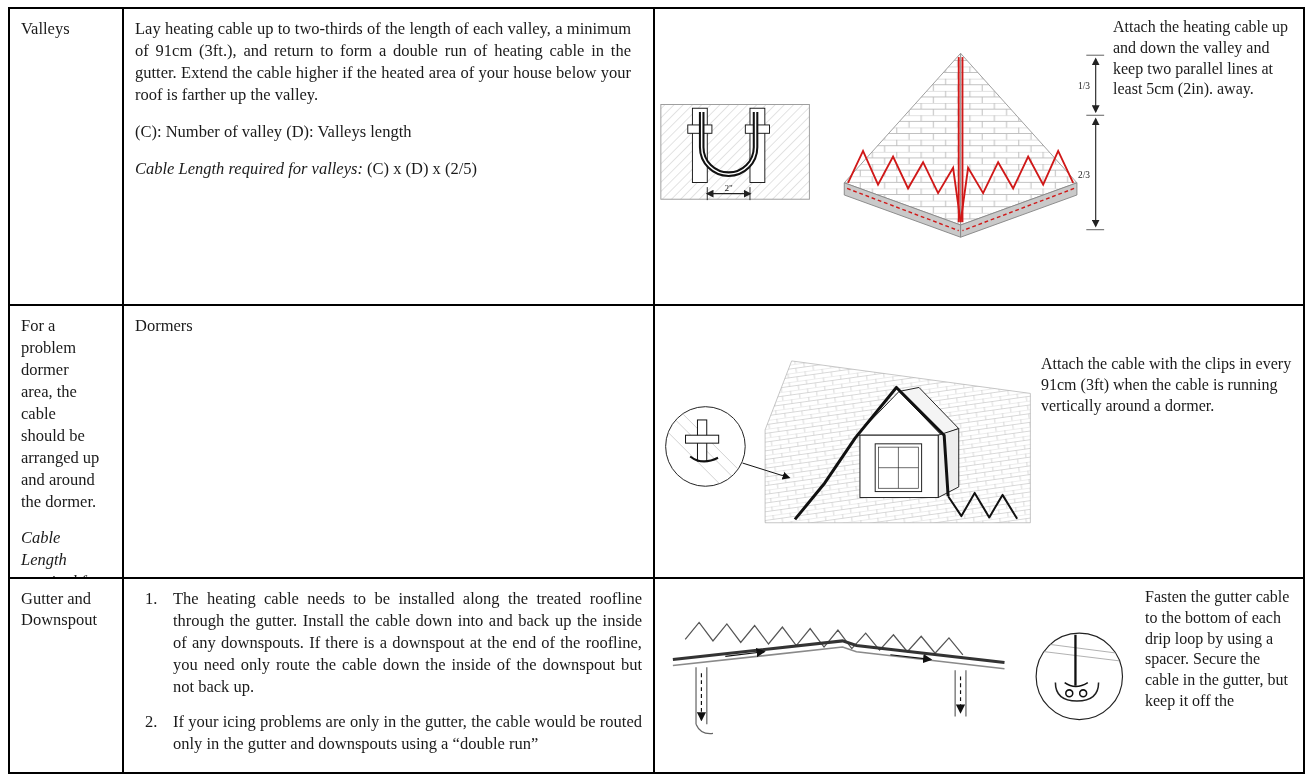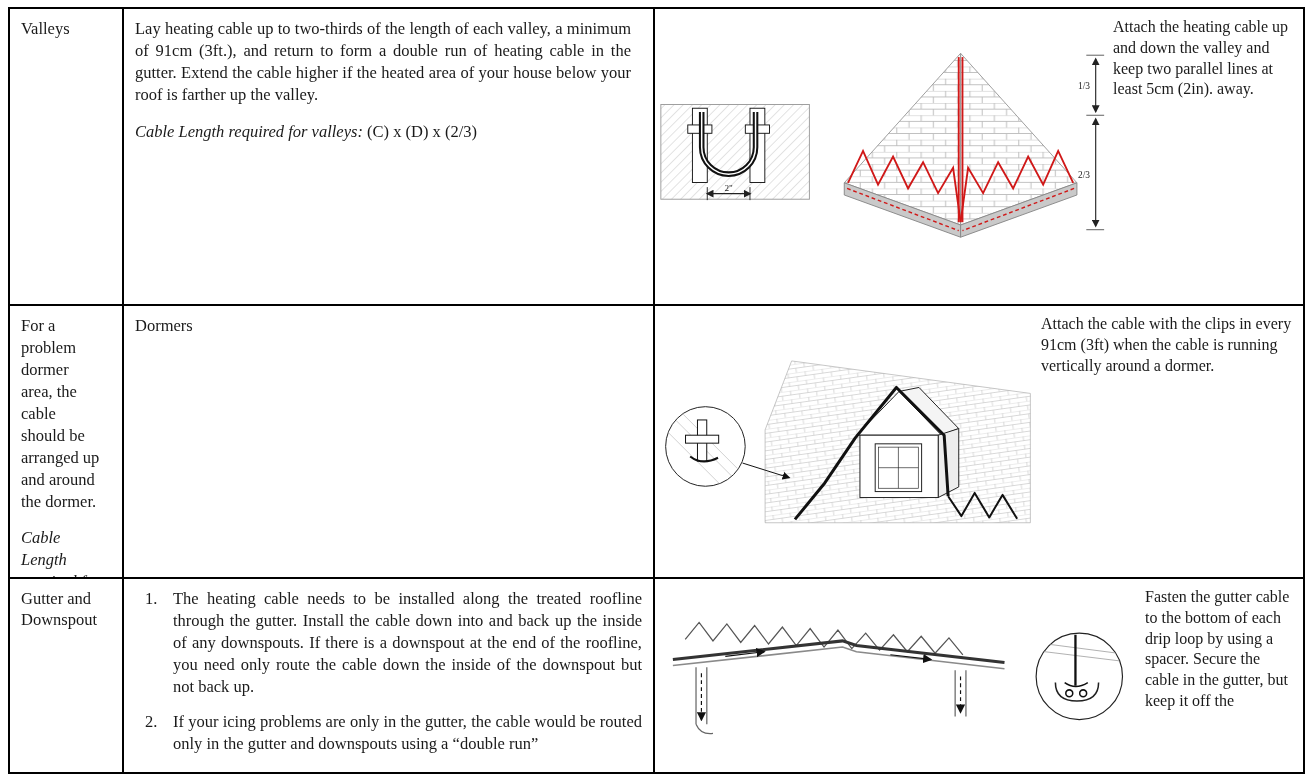--- a/index.html
+++ b/index.html
@@ -21,41 +21,42 @@
   .trow:last-child { border-bottom:none; }
   .cell { border-right:2px solid #000; padding:9px 11px; min-width:0; overflow:hidden; box-sizing:border-box; }
   .label-cell { font-size:16.5px; line-height:1.3; }
   .text-cell p { margin:0 11px 15px 0; font-size:16.5px; line-height:1.33; }
   .just { text-align:justify; }
   .bi { font-weight:normal; font-style:italic; }
   .fig-cell { border-right:none; display:flex; padding:4px 6px 4px 4px; align-items:flex-start; }
   .fig { flex:1 1 auto; display:flex; align-items:center; justify-content:center; gap:6px; min-width:0; align-self:stretch; }
   .note { font-size:16px; line-height:1.3; padding:4px 2px 0 4px; flex:none; }
   .note-1 { width:182px; }
-  .note-2 { width:254px; }
+  .note-2 { width:254px;margin-top:40px; }
   .note-3 { width:150px; }
   .olist { margin:0; padding:0 0 0 10px; }
   .oitem { display:flex; gap:8px; font-size:16.5px; line-height:1.33; margin-bottom:13px; text-align:justify; }
   .oitem .num { width:20px; flex:none; text-align:left; }
   .oitem .itxt { flex:1; }
   svg text { font-family:"Liberation Serif", serif; }
 </style>
 </head>
 <body>
 
 <div class="page">
   <div class="doc-table">
 
     <div class="trow">
       <div class="cell label-cell">
         <span>Valleys</span>
       </div>
       <div class="cell text-cell">
         <p class="just">Lay heating cable up to two-thirds of the length of each valley, a minimum of 91cm (3ft.), and return to form a double run of heating cable in the gutter. Extend the cable higher if the heated area of your house below your roof is farther up the valley.</p>
-        <p><span class="bi">Cable Length required for valleys:</span> <span>(C) x  (D) x  (2/3)</span></p>
+        <p>(C): Number of valley (D): Valleys length</p>
+        <p><span class="bi">Cable Length required for valleys:</span> <span>(C) x  (D) x  (2/5)</span></p>
       </div>
       <div class="cell fig-cell">
         <div class="fig">
 
           <svg viewBox="0 0 165 120" width="158" height="115">
             <defs>
               <pattern id="hatchB" width="7" height="7" patternUnits="userSpaceOnUse" patternTransform="rotate(45)">
                 <line x1="0" y1="0" x2="0" y2="7" stroke="#c4c4c4" stroke-width="1"></line>
               </pattern>
               <marker id="arrB" viewBox="0 0 10 10" refX="8" refY="5" markerWidth="7" markerHeight="7" orient="auto-start-reverse">

